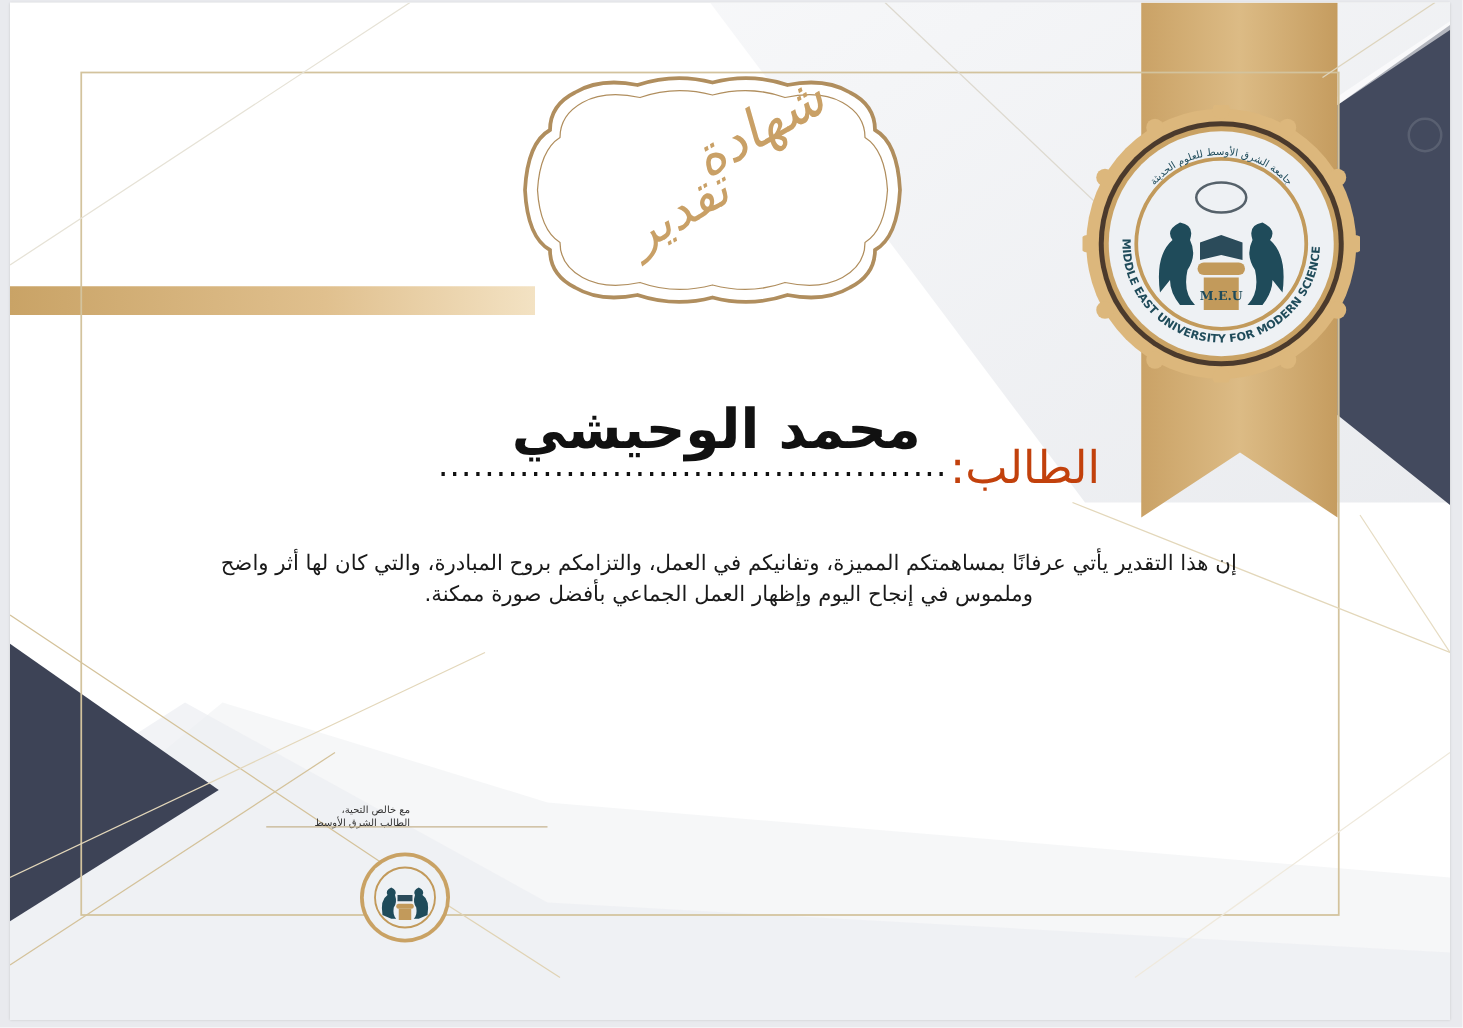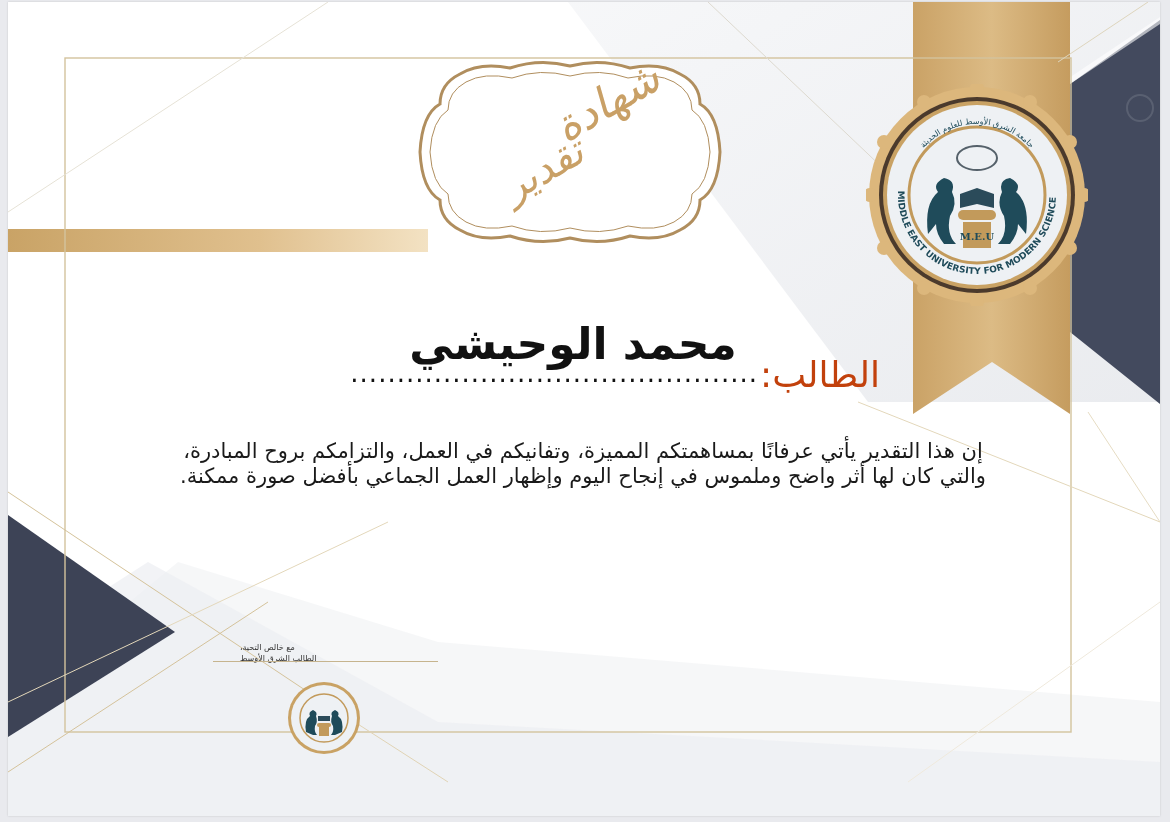--- a/index.html
+++ b/index.html
@@ -27,26 +27,26 @@
     .student-dots {
       left: 310px; top: 356px; width: 440px; font-size: 26px; color: #111;
       letter-spacing: 1px; overflow: hidden; white-space: nowrap; text-align: right;
     }
     .student-name {
       left: 380px; top: 316px; width: 370px; text-align: center;
       font-size: 44px; font-weight: bold; color: #111;
     }
     .para {
       left: 150px; width: 850px; text-align: center;
-      font-size: 21px; line-height: 25px; color: #1a1a1a;
+      font-size: 17px; line-height: 25px; color: #1a1a1a;
     }
     .para1 { top: 437px; }
     .para2 { top: 523px; }
     .sig-text {
-      left: 232px; top: 640px; width: 100px; text-align: left;
+      left: 220px; top: 640px; width: 100px; text-align: right;
       font-size: 8px; line-height: 11px; color: #333;
     }
     .sig-line { left: 205px; top: 659px; width: 225px; height: 1px; background: #c6b48e; }
     .title-word {
       font-family: "DejaVu Serif", serif; color: #c9a066; font-style: italic;
     }
   </style>
 </head>
 <body>
 

